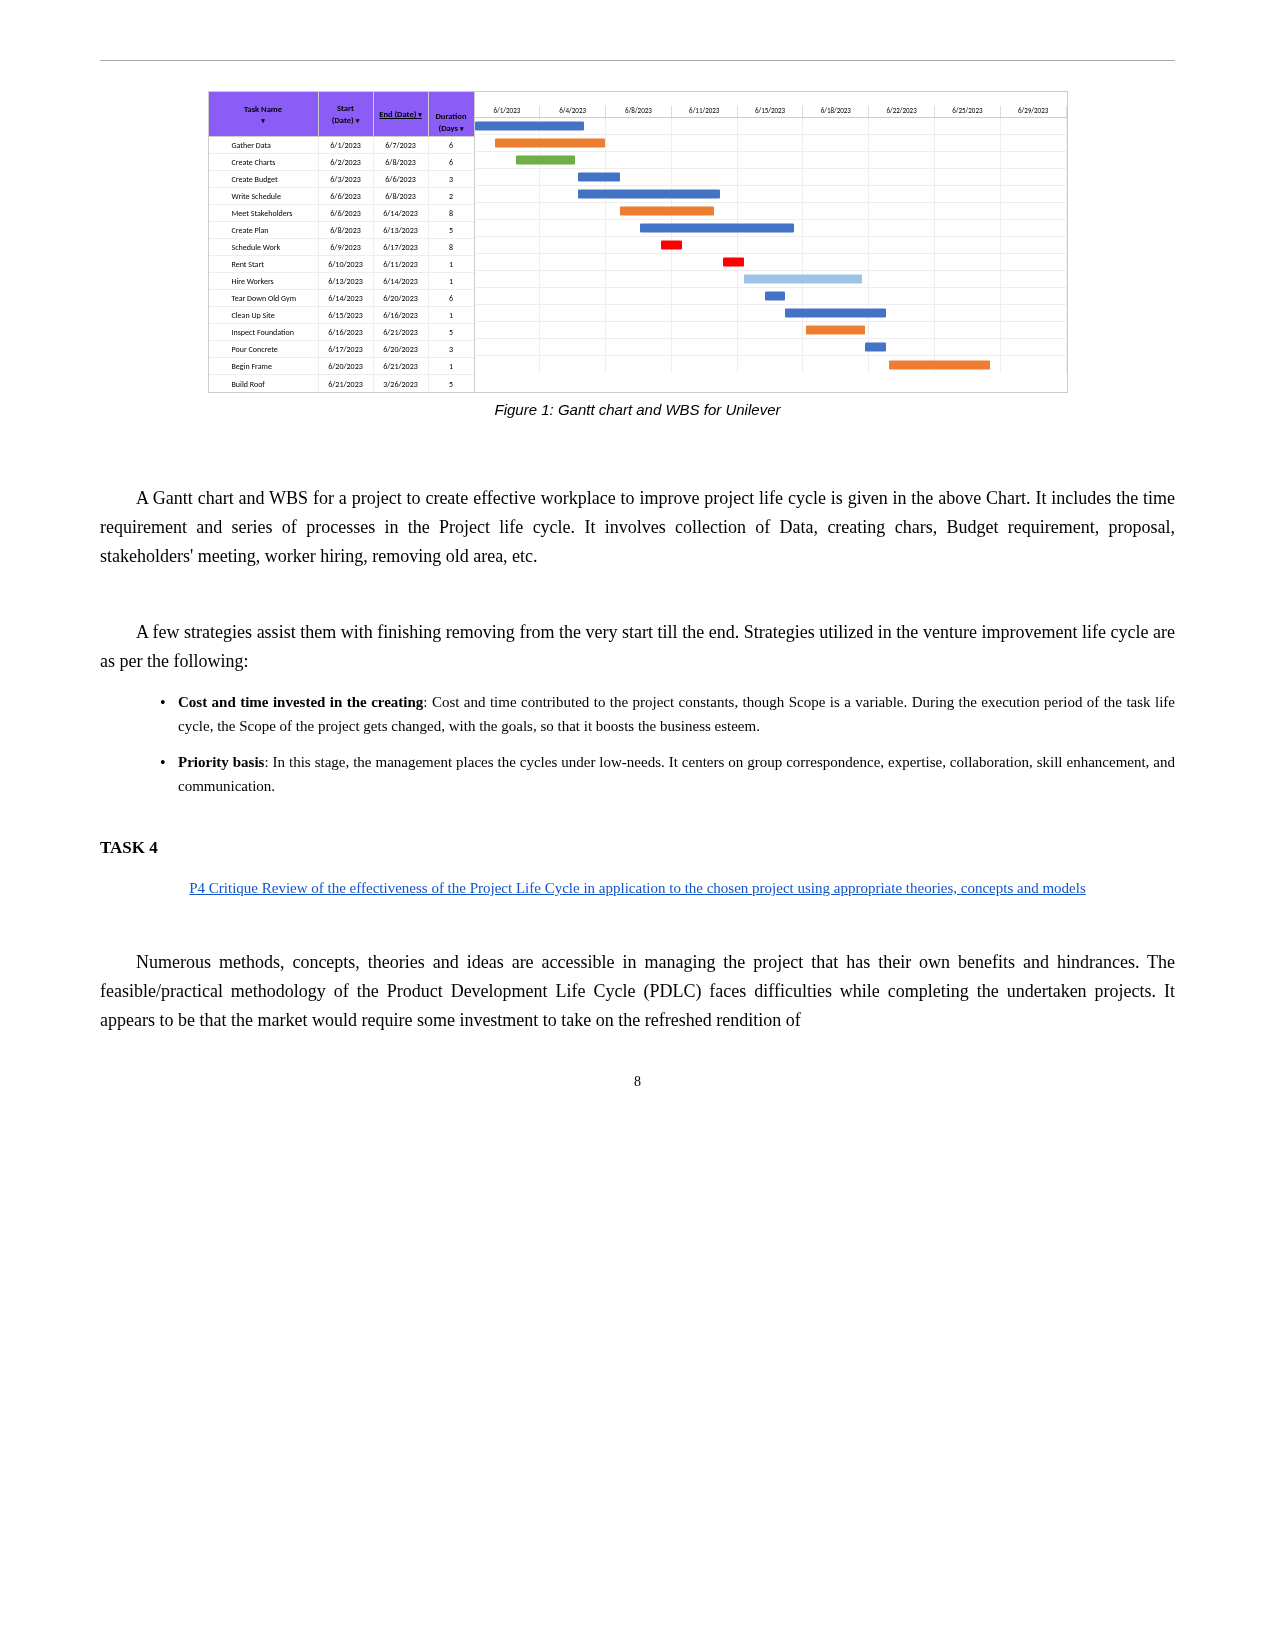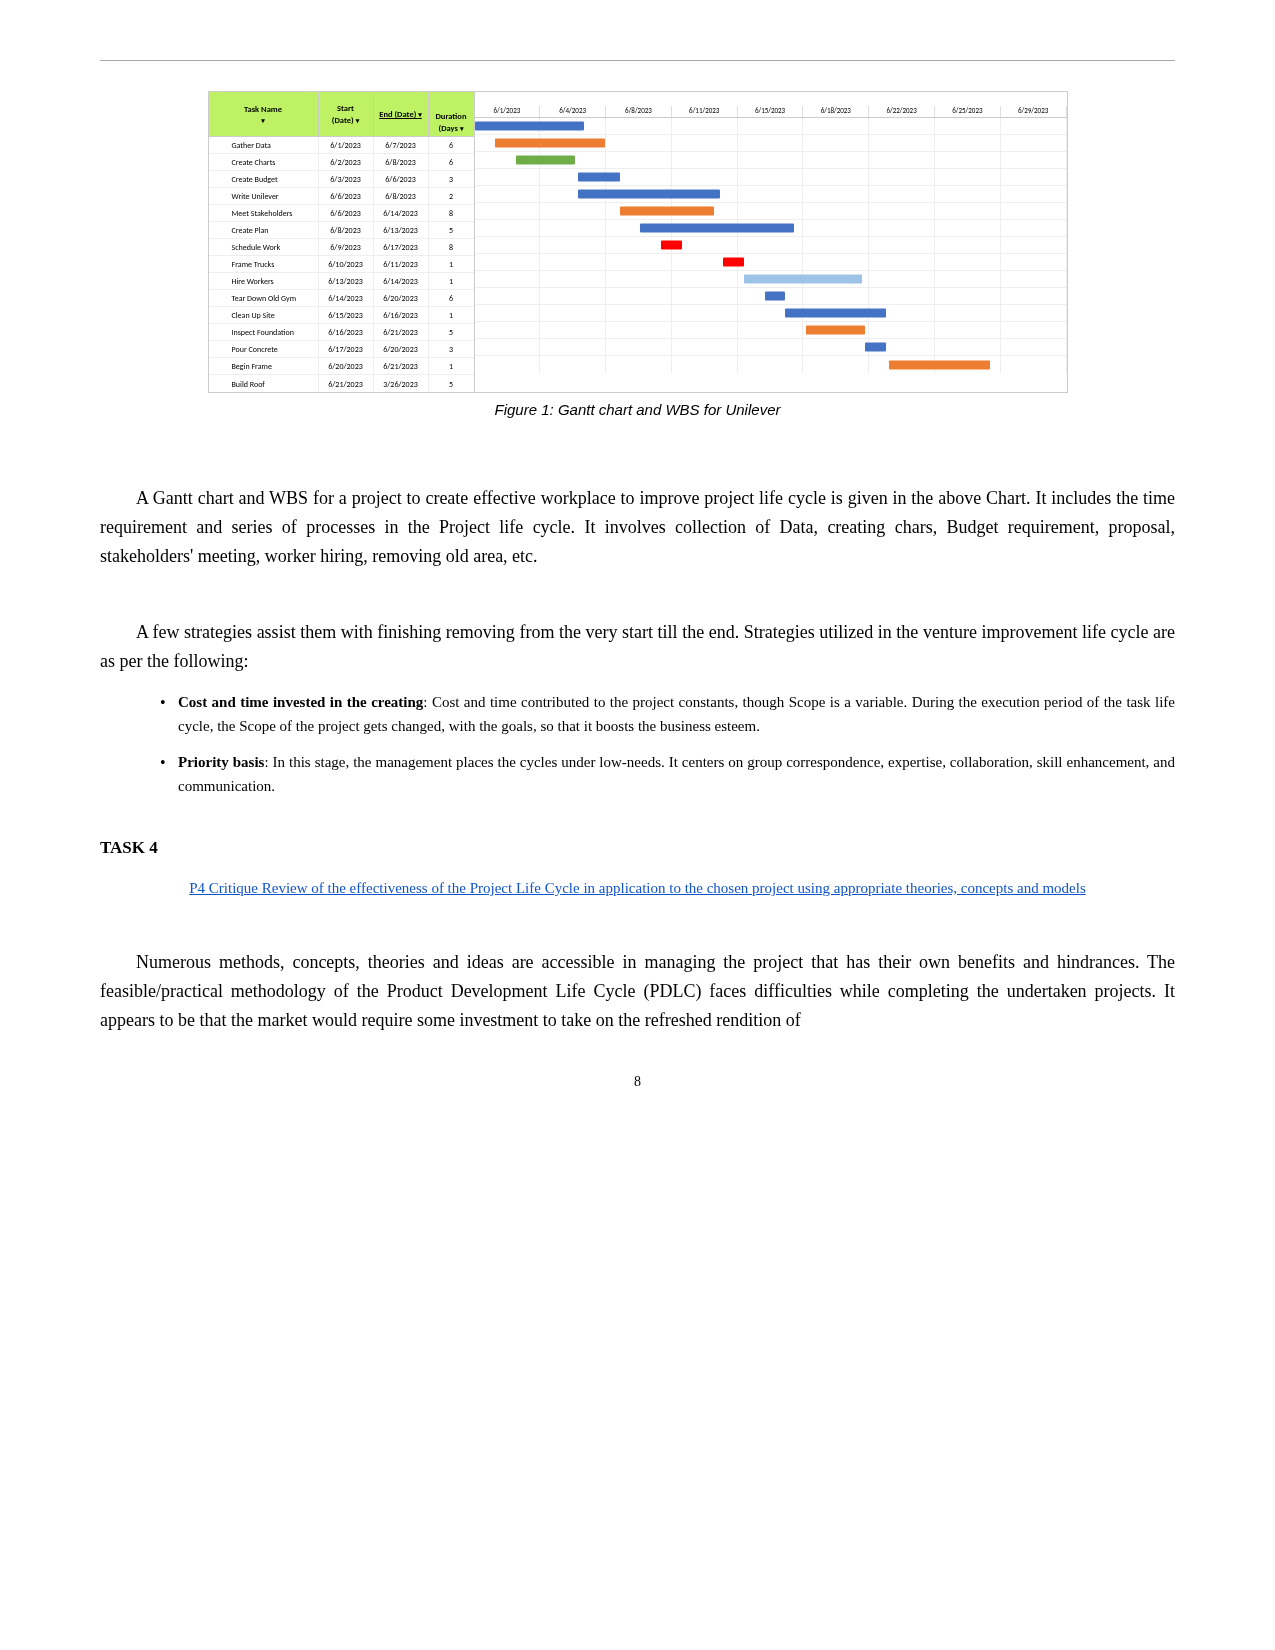--- a/index.html
+++ b/index.html
@@ -39,21 +39,21 @@
       width: 860px;
     }
     
     .gantt-table {
       min-width: 240px;
       border-right: 1px solid #ccc;
     }
     .gantt-table-header {
       display: flex;
       border-bottom: 1px solid #ccc;
-      background: #bef264;
+      background: #8b5cf6;
     }
     .gantt-th {
       padding: 3px 4px;
       border-right: 1px solid #ccc;
       font-weight: bold;
       font-size: 8.5px;
       text-align: center;
       display: flex;
       align-items: center;
       justify-content: center;
@@ -247,21 +247,21 @@
     <div class="gantt-cell cell-end">6/8/2023</div>
     <div class="gantt-cell cell-dur">6</div>
   </div>
             <div class="gantt-row">
     <div class="gantt-cell cell-taskname">Create Budget</div>
     <div class="gantt-cell cell-start">6/3/2023</div>
     <div class="gantt-cell cell-end">6/6/2023</div>
     <div class="gantt-cell cell-dur">3</div>
   </div>
             <div class="gantt-row">
-    <div class="gantt-cell cell-taskname">Write Unilever</div>
+    <div class="gantt-cell cell-taskname">Write Schedule</div>
     <div class="gantt-cell cell-start">6/6/2023</div>
     <div class="gantt-cell cell-end">6/8/2023</div>
     <div class="gantt-cell cell-dur">2</div>
   </div>
             <div class="gantt-row">
     <div class="gantt-cell cell-taskname">Meet Stakeholders</div>
     <div class="gantt-cell cell-start">6/6/2023</div>
     <div class="gantt-cell cell-end">6/14/2023</div>
     <div class="gantt-cell cell-dur">8</div>
   </div>
@@ -271,21 +271,21 @@
     <div class="gantt-cell cell-end">6/13/2023</div>
     <div class="gantt-cell cell-dur">5</div>
   </div>
             <div class="gantt-row">
     <div class="gantt-cell cell-taskname">Schedule Work</div>
     <div class="gantt-cell cell-start">6/9/2023</div>
     <div class="gantt-cell cell-end">6/17/2023</div>
     <div class="gantt-cell cell-dur">8</div>
   </div>
             <div class="gantt-row">
-    <div class="gantt-cell cell-taskname">Frame Trucks</div>
+    <div class="gantt-cell cell-taskname">Rent Start</div>
     <div class="gantt-cell cell-start">6/10/2023</div>
     <div class="gantt-cell cell-end">6/11/2023</div>
     <div class="gantt-cell cell-dur">1</div>
   </div>
             <div class="gantt-row">
     <div class="gantt-cell cell-taskname">Hire Workers</div>
     <div class="gantt-cell cell-start">6/13/2023</div>
     <div class="gantt-cell cell-end">6/14/2023</div>
     <div class="gantt-cell cell-dur">1</div>
   </div>

